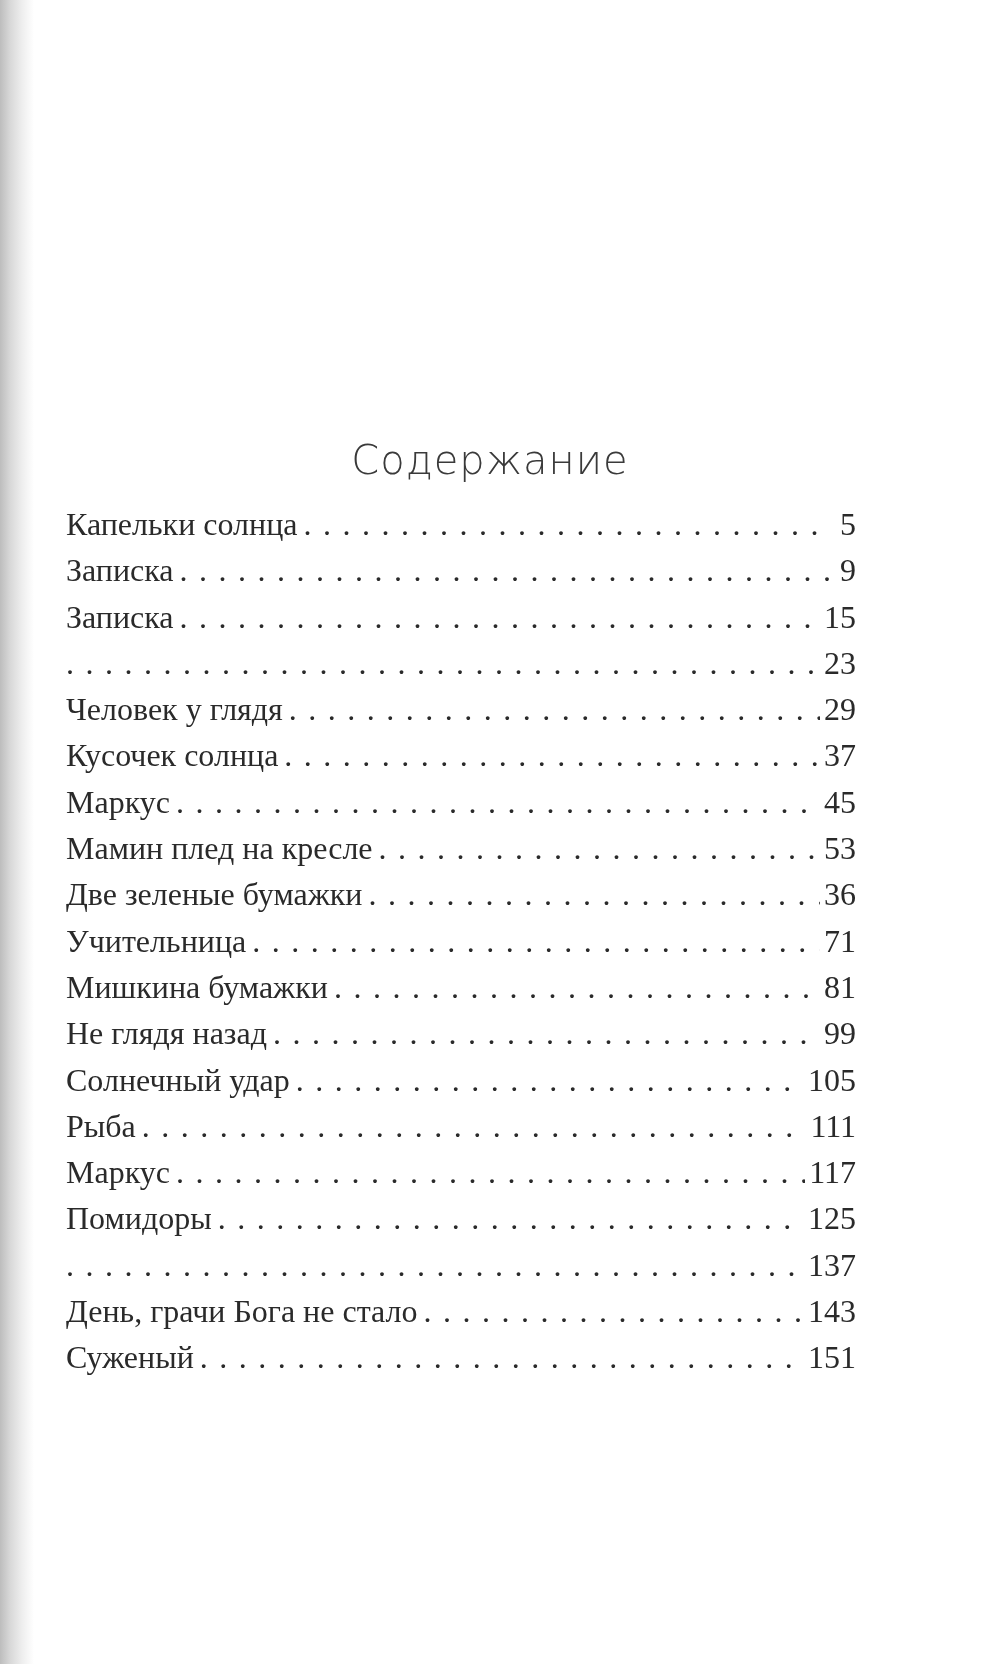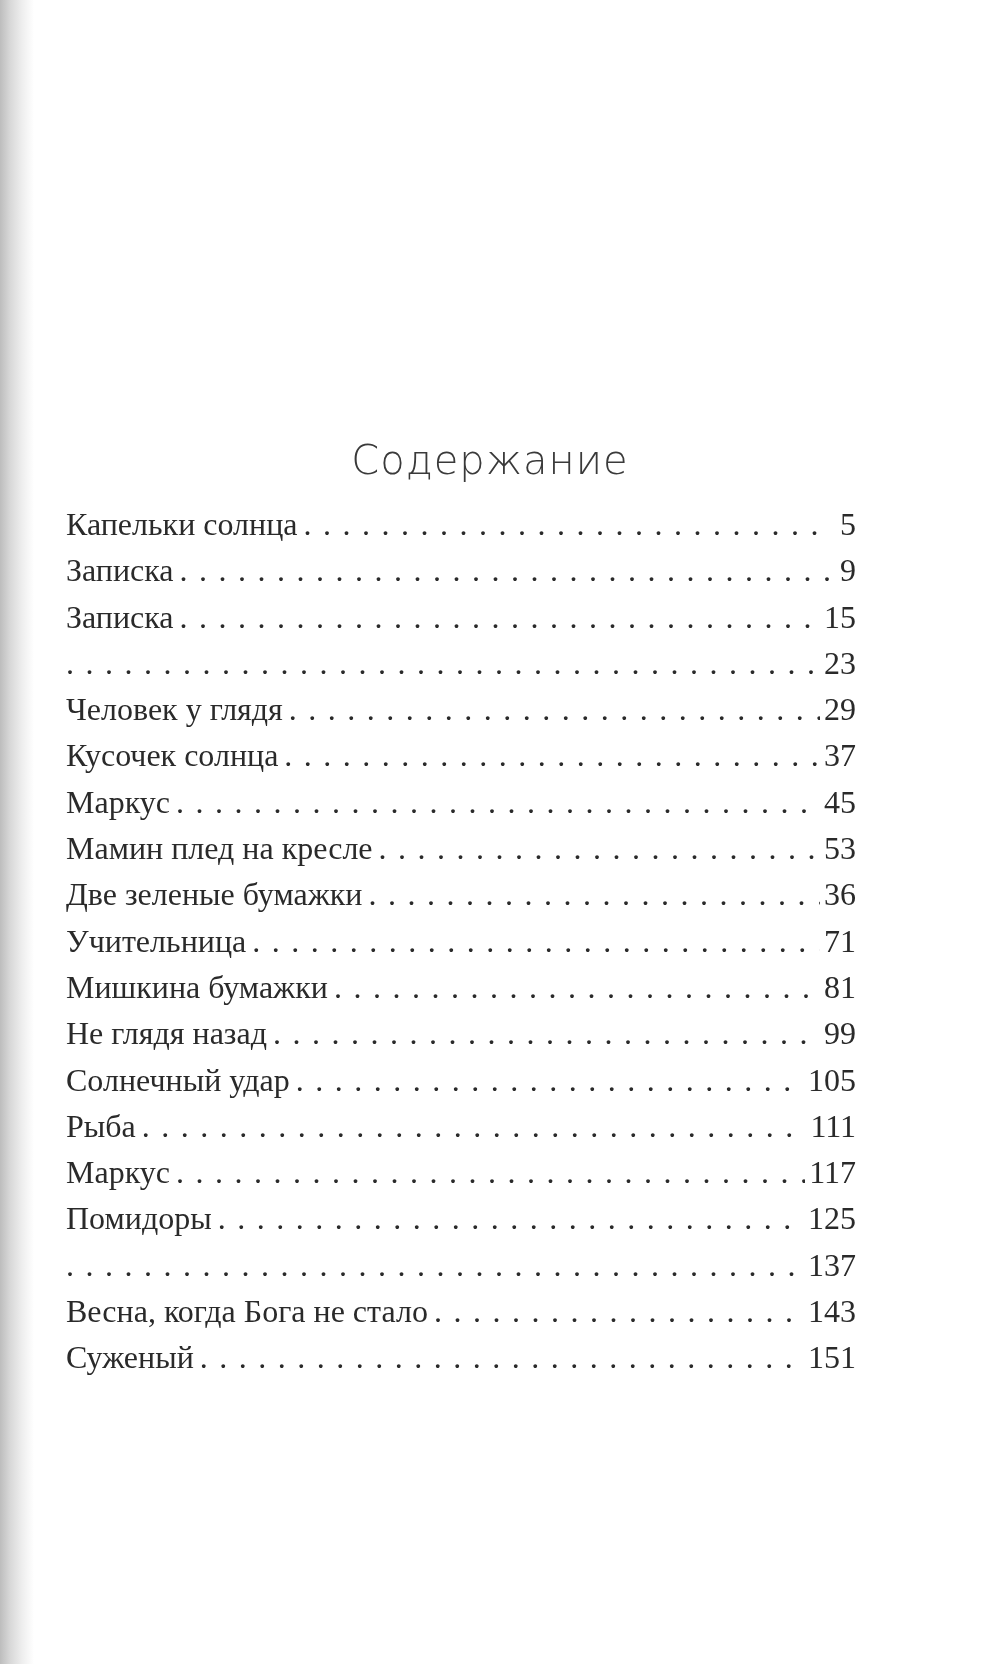--- a/index.html
+++ b/index.html
@@ -127,21 +127,21 @@
   <div class="toc-row">
       <span class="toc-label">Помидоры</span>
       <span class="toc-dots"></span>
       <span class="toc-page">125</span>
     </div>
   <div class="toc-row">
       <span class="toc-dots"></span>
       <span class="toc-page">137</span>
     </div>
   <div class="toc-row">
-      <span class="toc-label">Весна, когда Бога не стало</span>
+      <span class="toc-label">День, грачи Бога не стало</span>
       <span class="toc-dots"></span>
       <span class="toc-page">143</span>
     </div>
   <div class="toc-row">
       <span class="toc-label">Суженый</span>
       <span class="toc-dots"></span>
       <span class="toc-page">151</span>
     </div>
 </div>
 

